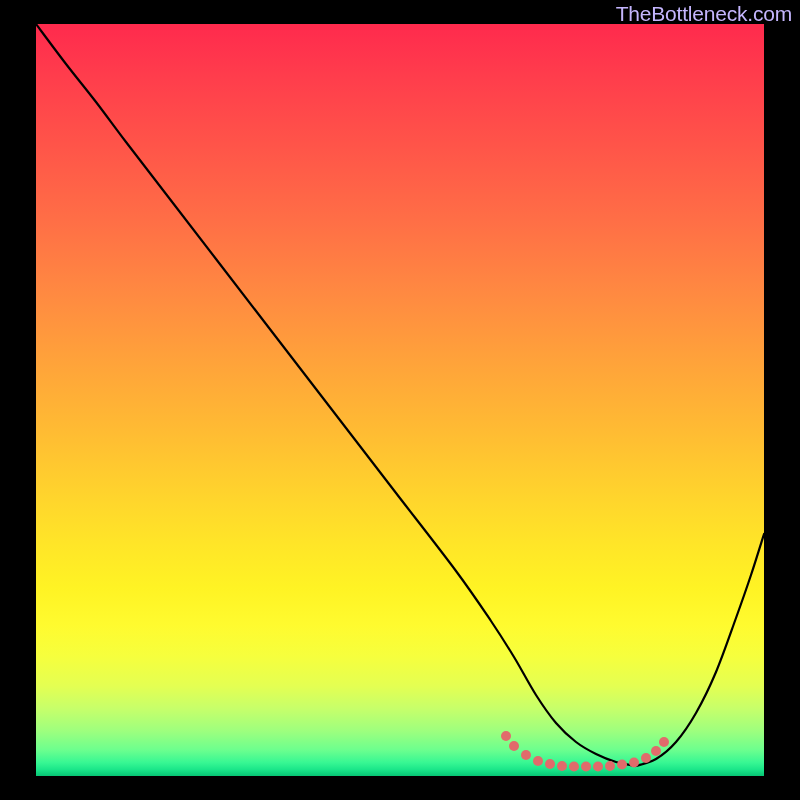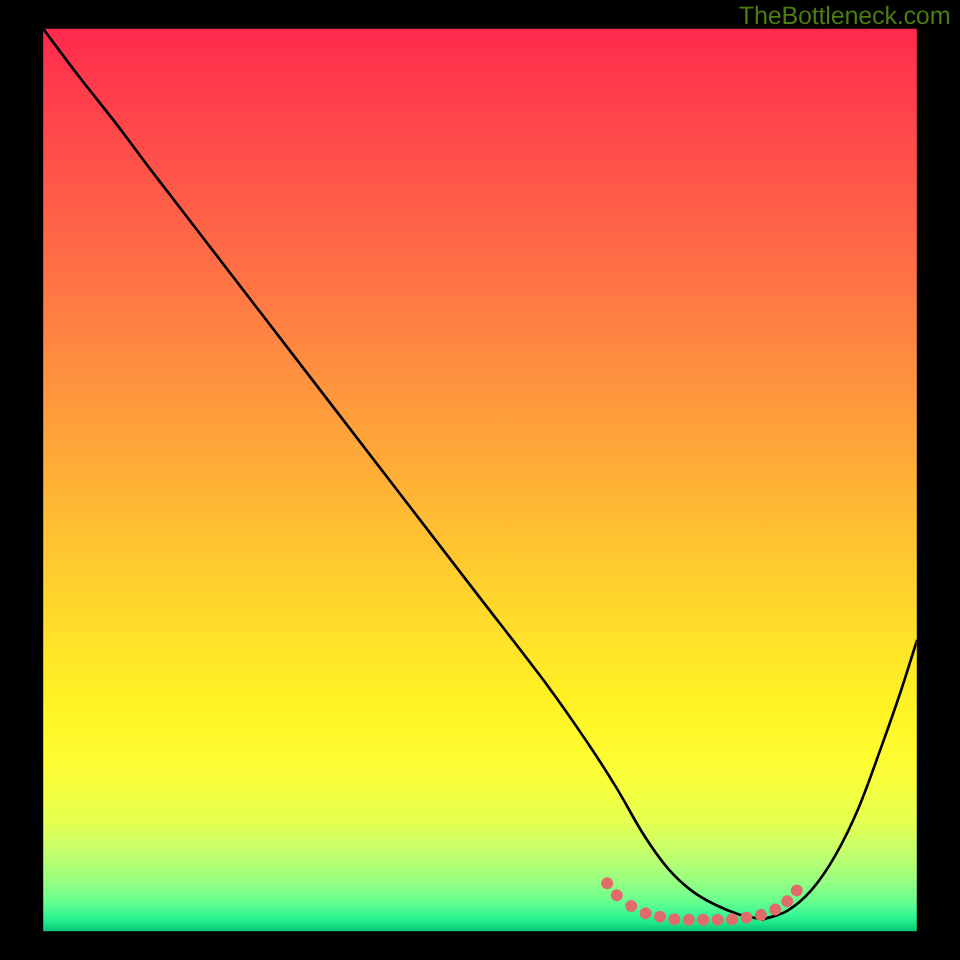--- a/index.html
+++ b/index.html
@@ -55,21 +55,21 @@
     left: 0;
     top: 0;
     width: 728px;
     height: 752px;
     display: block;
   }
   .watermark {
     position: absolute;
     top: 2px;
     right: 8px;
-    color: #4d7c0f;
+    color: #c4b5fd;
     font-size: 21px;
     font-weight: 500;
     letter-spacing: -0.2px;
     user-select: none;
   }
 </style>
 </head>
 <body>
 
 <div class="frame">

